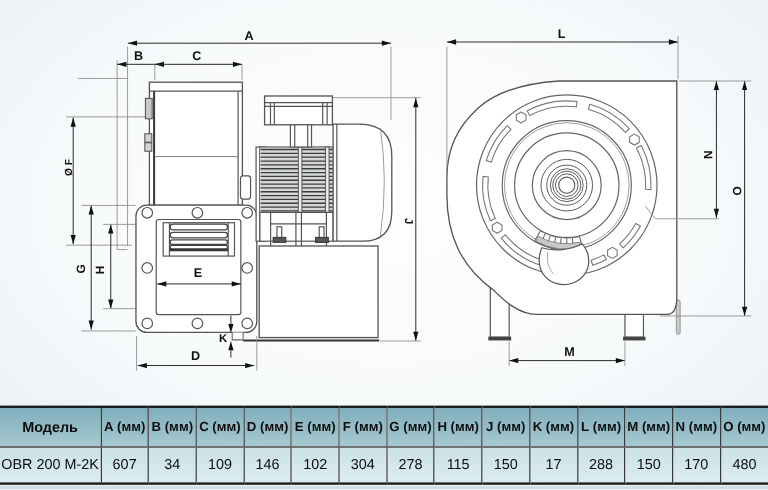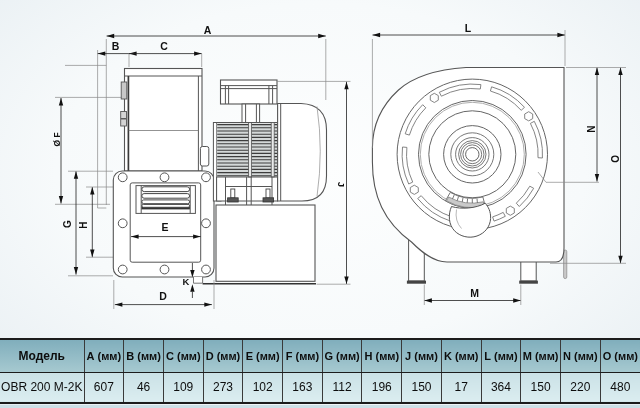--- a/index.html
+++ b/index.html
@@ -368,31 +368,31 @@
           <td>J&nbsp;(мм)</td>
           <td>K&nbsp;(мм)</td>
           <td>L&nbsp;(мм)</td>
           <td>M&nbsp;(мм)</td>
           <td>N&nbsp;(мм)</td>
           <td>O&nbsp;(мм)</td>
         </tr>
 <tr class="bd">
           <td class="model2">OBR 200 M-2K</td>
           <td>607</td>
-          <td>46</td>
+          <td>34</td>
           <td>109</td>
-          <td>273</td>
+          <td>146</td>
           <td>102</td>
-          <td>163</td>
-          <td>112</td>
-          <td>196</td>
+          <td>304</td>
+          <td>278</td>
+          <td>115</td>
           <td>150</td>
           <td>17</td>
-          <td>364</td>
+          <td>288</td>
           <td>150</td>
-          <td>220</td>
+          <td>170</td>
           <td>480</td>
         </tr>
 </tbody>
     </table>
 
 <div class="strip"></div>
 
 </div>
 </body></html>

